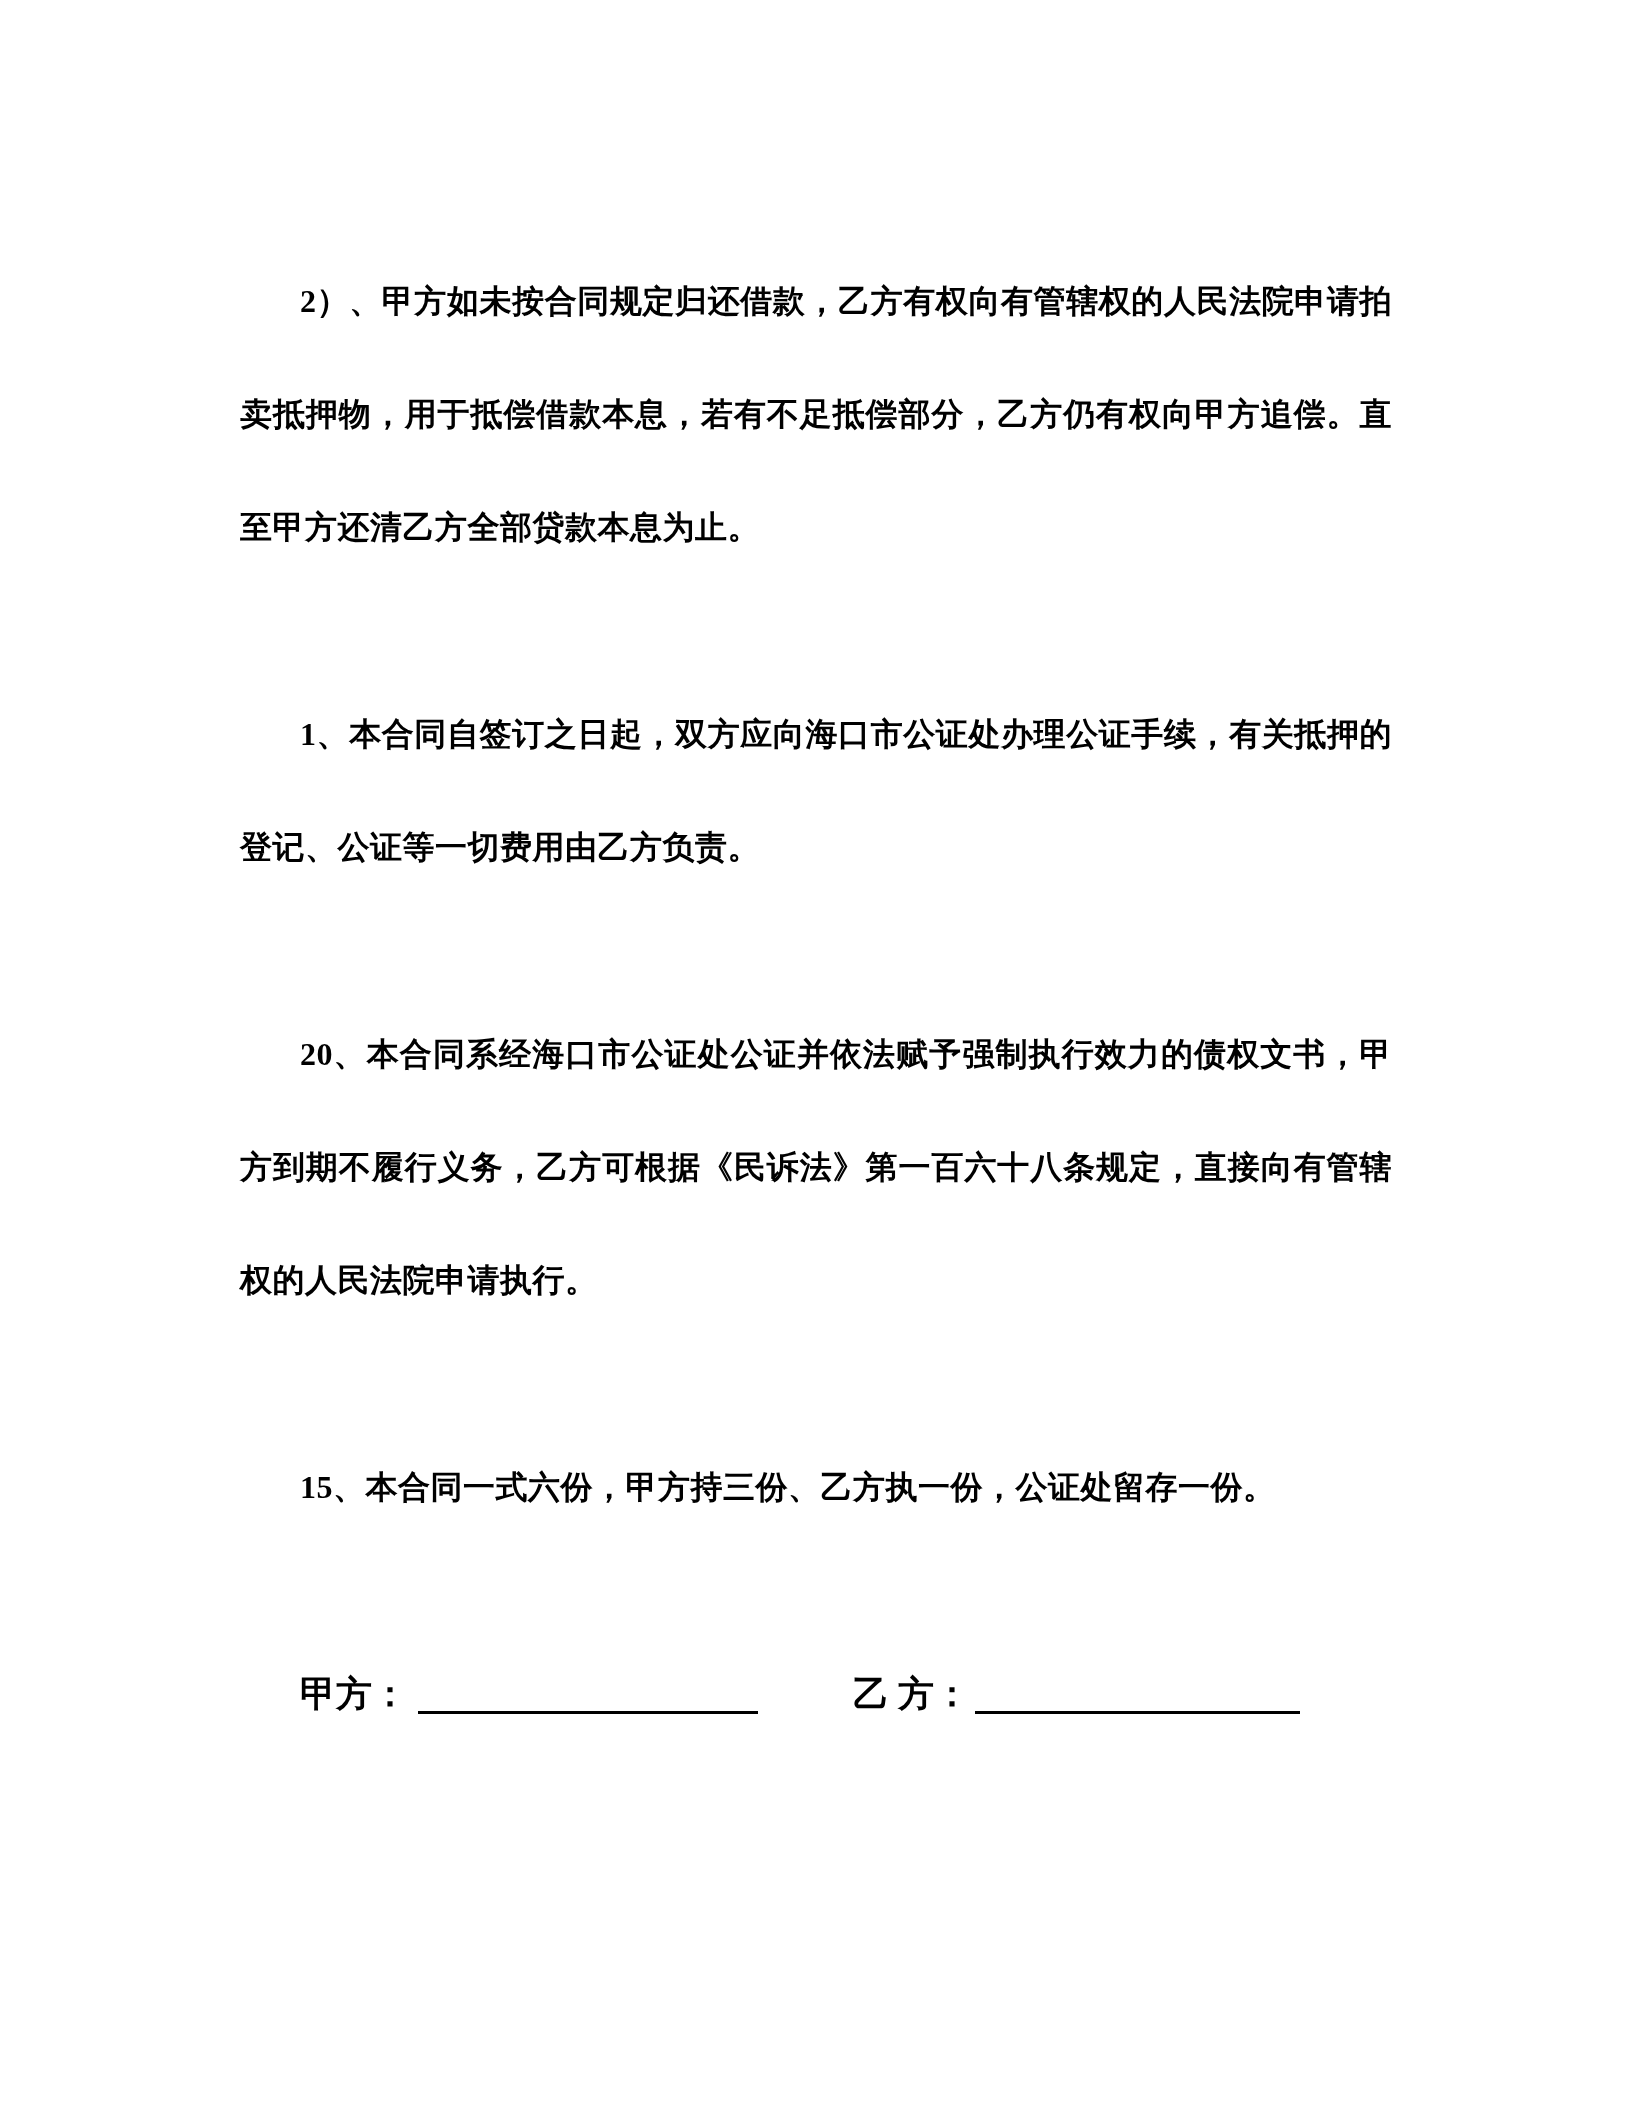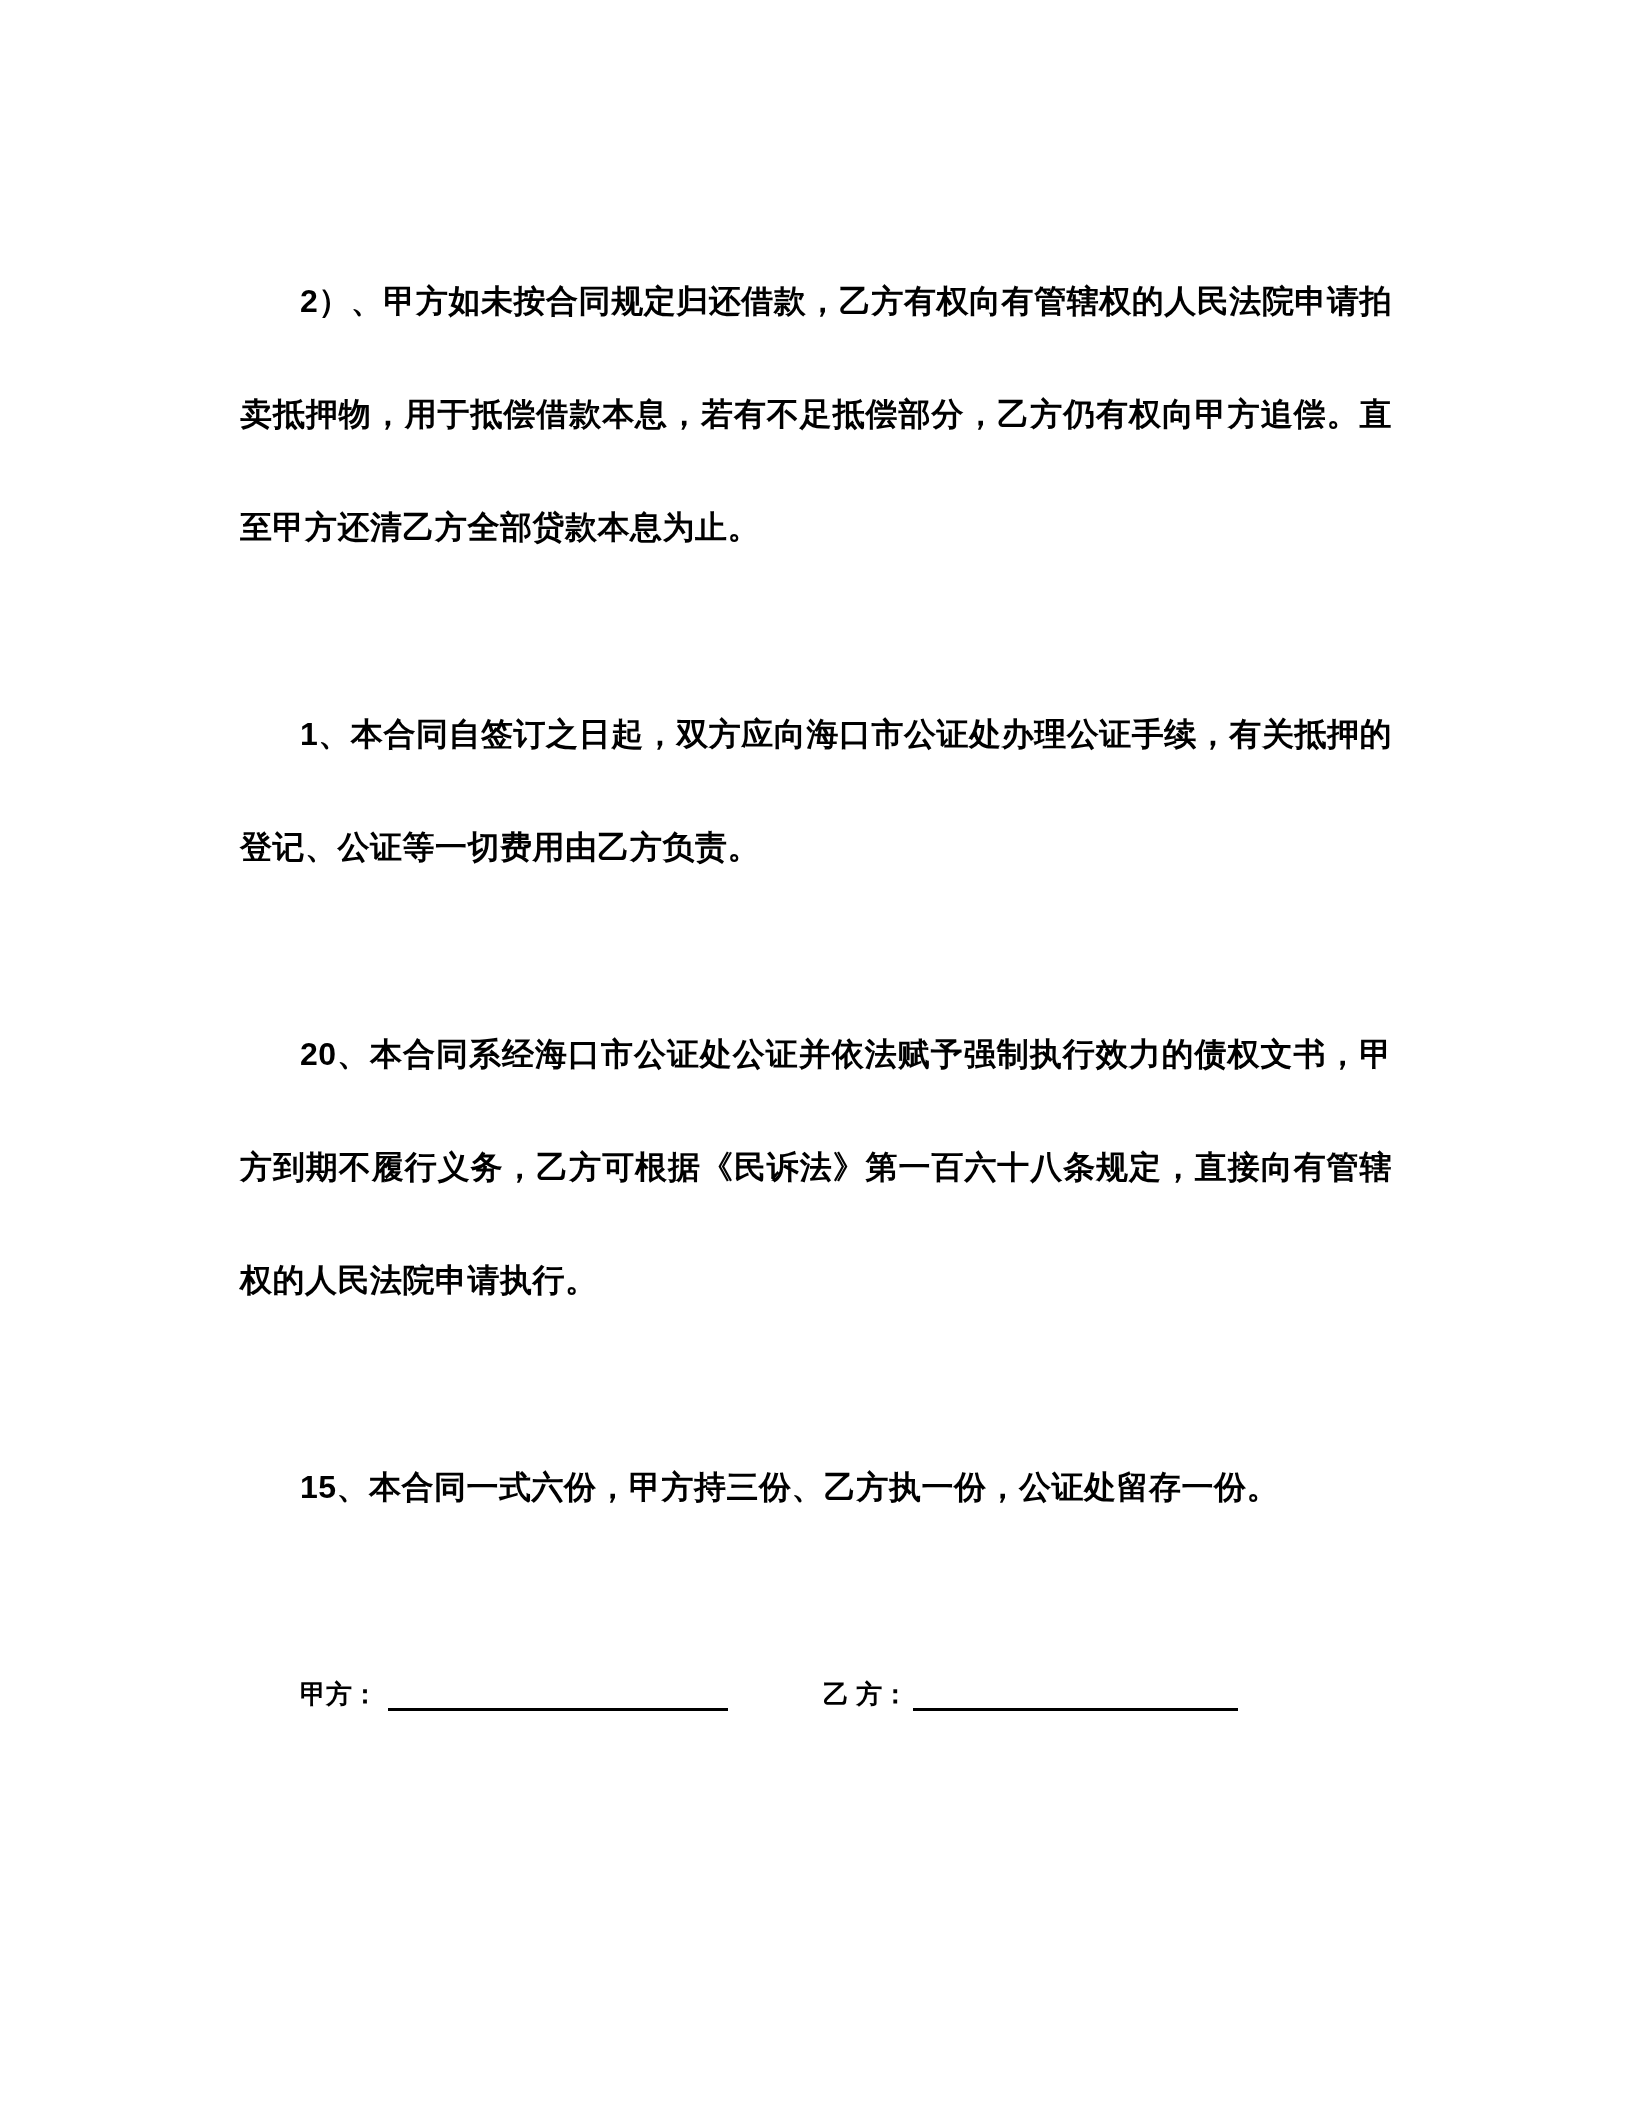--- a/index.html
+++ b/index.html
@@ -13,35 +13,36 @@
     font-family: "Liberation Sans", sans-serif;
     color: #000000;
   }
   .page {
     box-sizing: border-box;
     width: 1632px;
     height: 2112px;
     padding: 245px 240px 12px 240px;
     background: #ffffff;
     overflow: hidden;
+    font-family: Liberation Serif, serif;
   }
   .para {
     margin: 0 0 94px 0;
     font-size: 32px;
     font-weight: 700;
     line-height: 113px;
     letter-spacing: 0.5px;
     text-align: justify;
     text-indent: 60px;
     color: #000000;
   }
   .sig-row {
     margin-top: 77px;
     padding-left: 60px;
-    font-size: 26px;
+    font-size: 36px;
     font-weight: 700;
     line-height: 113px;
     white-space: nowrap;
     color: #000000;
   }
   .sig-label {
     display: inline-block;
   }
   .sig-label-b {
     margin-left: 95px;

